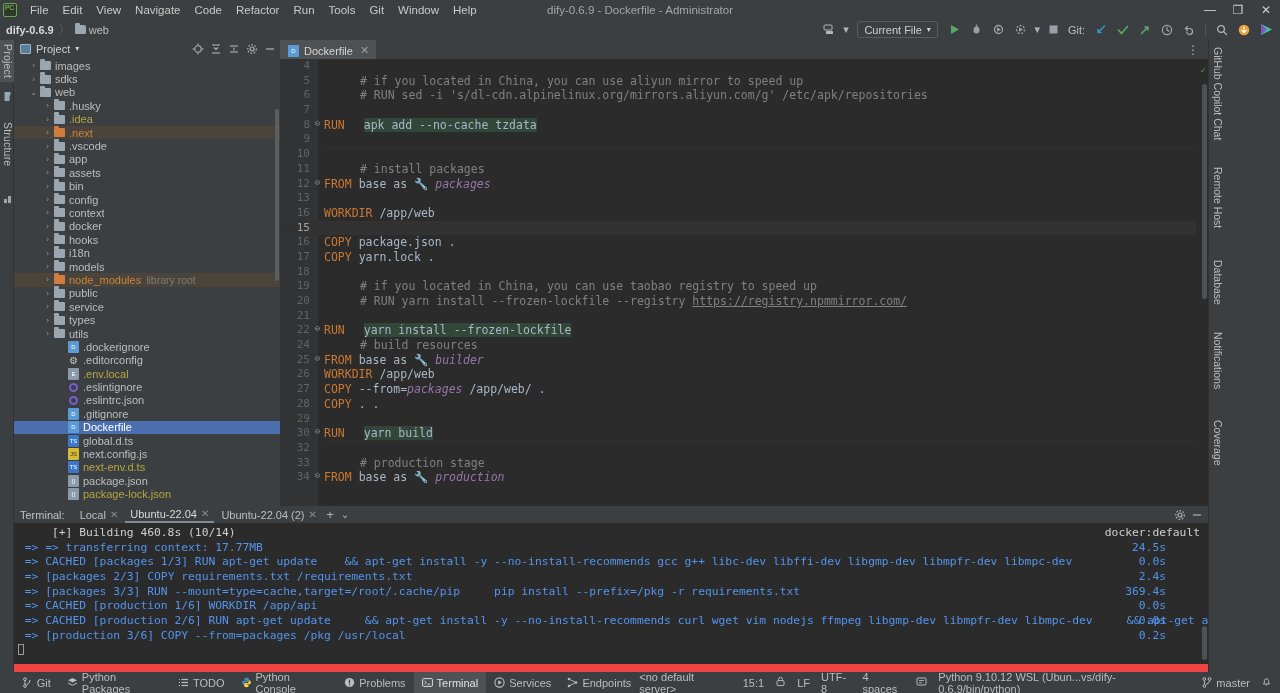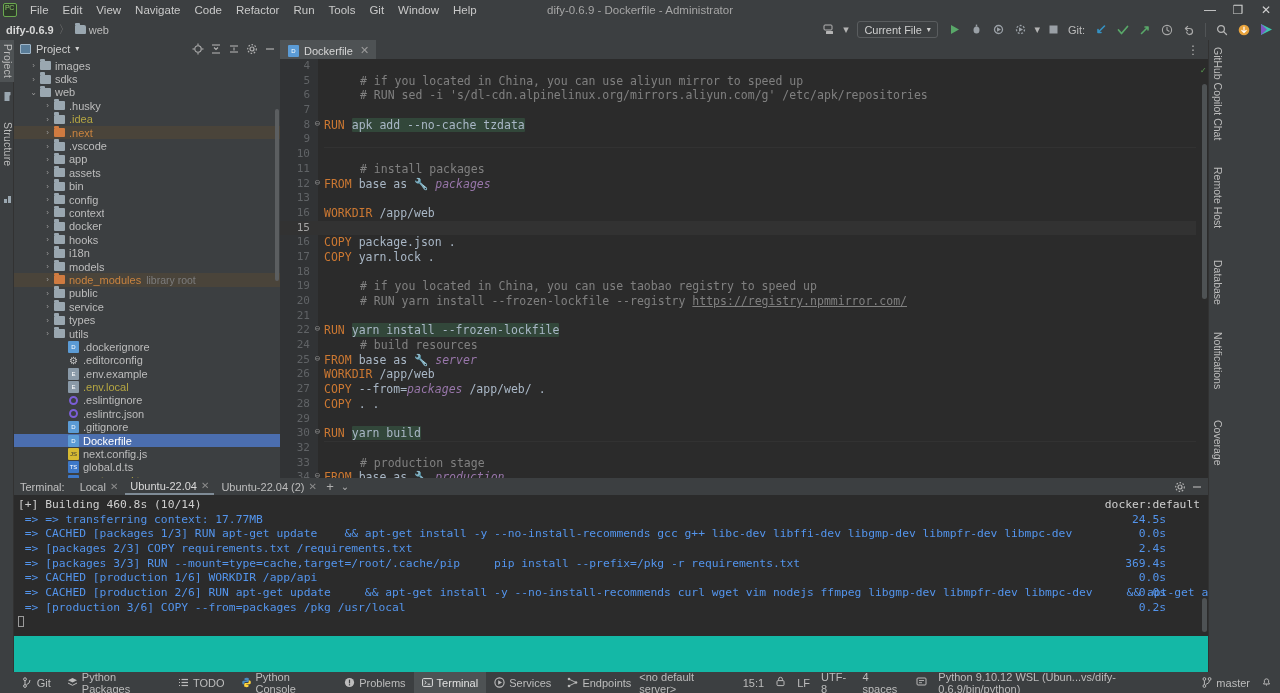--- a/index.html
+++ b/index.html
@@ -4,21 +4,21 @@
 <style>
   * { box-sizing: border-box; margin:0; padding:0; }
   html,body{ width:1280px; height:693px; overflow:hidden; }
   body{
     background:#3c3f41;
     font-family:"Liberation Sans", sans-serif;
     font-size:11px;
     color:#bbbbbb;
     -webkit-font-smoothing:antialiased;
   }
-  .app{ position:relative; width:1224px; height:693px; background:#14b8a6; }
+  .app{ position:relative; width:1224px; height:693px; background:#ef4444; }
 
   
   .menubar{ position:absolute; left:0; top:0; width:1280px; height:19px; background:#3c3f41; display:flex; align-items:center; }
   .logo{ width:14px; height:14px; margin-left:3px; margin-right:6px; border:1px solid #6aa84f; border-radius:2px; background:#2d3a2a; position:relative; }
   .logo:after{ content:"PC"; position:absolute; left:1px; top:0px; font-size:7px; color:#8fc96a; letter-spacing:-0.5px; }
   .menu-item{ padding:2px 7px; font-size:11.5px; color:#c9c9c9; cursor:default; }
   .win-title{ position:absolute; left:0; right:0; text-align:center; font-size:11.5px; color:#a6a6a6; pointer-events:none; }
   .wincontrols{ position:absolute; right:0; top:0; height:19px; display:flex; align-items:center; }
   .wc{ width:28px; height:19px; display:flex; align-items:center; justify-content:center; color:#d0d0d0; font-size:12px; }
 
@@ -88,39 +88,39 @@
   .cl{ position:relative; height:14.7px; white-space:pre; }
   .ln{ position:absolute; left:0; width:30px; text-align:right; color:#606366; font-size:11px; font-family:"DejaVu Sans Mono", monospace; }
   .ln.cur{ color:#a4a3a3; }
   .fold-m{ position:absolute; left:33px; width:9px; text-align:center; color:#8a8a8a; font-size:9px; }
   .txt{ position:absolute; left:44px; color:#a9b7c6; }
   .cl.active{ background:#323232; }
   .kw{ color:#cc7832; }
   .cmt{ color:#808080;margin-left:36px; }
   .stg{ color:#9876aa; font-style:italic; }
   .lnk{ color:#808080; text-decoration:underline; }
-  .hlrun{ background:#32473a; color:#a9b7c6; border-radius:1px; }
+  .hlrun{ background:#32473a; color:#a9b7c6; border-radius:1px;margin-left:12px; }
   .wrench{ color:#6aa84f; }
   .vline{ position:absolute; left:953px; top:0; bottom:0; width:1px; background:#3b3b3b; }
   .sephr{ position:absolute; left:44px; right:0; height:1px; background:#323232; }
   .right-marks{ position:absolute; right:0; top:0; bottom:0; width:12px; background:#2b2b2b; }
   .mark-ok{ position:absolute; right:2px; top:6px; color:#5a9e50; font-size:9px; }
   .escroll{ position:absolute; right:1px; top:25px; width:5px; height:215px; background:#4e5254; border-radius:3px; }
 
   
-  .terminal{ position:absolute; left:14px; top:478px; right:16px; height:158px; background:#2b2b2b; display:flex; flex-direction:column; }
+  .terminal{ position:absolute; left:14px; top:506px; right:16px; height:158px; background:#2b2b2b; display:flex; flex-direction:column; }
   .term-head{ height:17px; background:#3c3f41; display:flex; align-items:center; padding-left:6px; font-size:11px; color:#c0c0c0; }
   .term-head .lbl{ margin-right:10px; }
   .ttab{ display:flex; align-items:center; gap:4px; padding:1px 5px; color:#bdbdbd; font-size:11px; }
   .ttab .x{ color:#8c8c8c; font-size:10px; }
   .ttab.active{ color:#d8d8d8; border-bottom:2px solid #7f8b96; }
   .thead-right{ margin-left:auto; display:flex; align-items:center; padding-right:3px; }
   .term-body{ flex:1; background:#2b2b2b; position:relative; font-family:"DejaVu Sans Mono", monospace; font-size:11.3px; padding:3px 0 0 4px; overflow:hidden; }
   .tline{ height:14.7px; white-space:pre; color:#5394ec; position:relative; }
-  .tline .white{ color:#cfcfcf; }
+  .tline .white{ color:#cfcfcf;margin-left:34px; }
   .tdur{ position:absolute; right:42px; color:#5394ec; }
   .tctx{ position:absolute; right:8px; top:3px; color:#cfcfcf; font-family:"DejaVu Sans Mono", monospace; font-size:11.3px; }
   .cursor{ display:inline-block; width:6px; height:11px; border:1px solid #9a9a9a; vertical-align:-1px; }
   .tscroll{ position:absolute; right:1px; bottom:4px; width:5px; height:34px; background:#4e5254; border-radius:3px; }
 
   
   .bottombar{ position:absolute; left:0; bottom:0; width:1280px; height:21px; background:#3c3f41; display:flex; align-items:center; font-size:11px; color:#bdbdbd; }
   .bb{ display:flex; align-items:center; gap:4px; padding:2px 8px; height:21px; }
   .bb.active{ background:#4e5254; color:#e0e0e0; }
   .status-right{ margin-left:auto; display:flex; align-items:center; gap:11px; padding-right:8px; color:#bdbdbd; font-size:11px; }
@@ -497,27 +497,20 @@
           <span class="ico">
             <span class="g-gear">⚙</span>
           </span>
           <span class="ftxt ">.editorconfig</span>
         </div>
         <div class="row" style="padding-left: 42px;">
           <span class="arrow"></span>
           <span class="ico">
             <span class="fileglyph g-env">E</span>
           </span>
-          <span class="ftxt ">.env.example</span>
-        </div>
-        <div class="row" style="padding-left: 42px;">
-          <span class="arrow"></span>
-          <span class="ico">
-            <span class="fileglyph g-env">E</span>
-          </span>
           <span class="ftxt c-yellow" style="color: rgb(181, 166, 66);">.env.local</span>
         </div>
         <div class="row" style="padding-left: 42px;">
           <span class="arrow"></span>
           <span class="ico">
             <span class="g-ring"></span>
           </span>
           <span class="ftxt ">.eslintignore</span>
         </div>
         <div class="row" style="padding-left: 42px;">
@@ -537,30 +530,30 @@
         <div class="row sel" style="padding-left: 42px;">
           <span class="arrow"></span>
           <span class="ico">
             <span class="fileglyph g-docker">D</span>
           </span>
           <span class="ftxt ">Dockerfile</span>
         </div>
         <div class="row" style="padding-left: 42px;">
           <span class="arrow"></span>
           <span class="ico">
+            <span class="fileglyph g-ts">TS</span>
+          </span>
+          <span class="ftxt ">global.d.ts</span>
+        </div>
+        <div class="row" style="padding-left: 42px;">
+          <span class="arrow"></span>
+          <span class="ico">
             <span class="fileglyph g-js">JS</span>
           </span>
           <span class="ftxt ">next.config.js</span>
-        </div>
-        <div class="row" style="padding-left: 42px;">
-          <span class="arrow"></span>
-          <span class="ico">
-            <span class="fileglyph g-ts">TS</span>
-          </span>
-          <span class="ftxt ">global.d.ts</span>
         </div>
         <div class="row" style="padding-left: 42px;">
           <span class="arrow"></span>
           <span class="ico">
             <span class="fileglyph g-ts">TS</span>
           </span>
           <span class="ftxt c-yellow" style="color: rgb(181, 166, 66);">next-env.d.ts</span>
         </div>
         <div class="row" style="padding-left: 42px;">
           <span class="arrow"></span>
@@ -607,21 +600,21 @@
           <div class="cl"><span class="ln">16</span><span class="txt"><span class="kw">WORKDIR</span><span class=""> /app/web</span></span></div>
           <div class="cl active"><span class="ln cur">15</span><span class="txt"></span></div>
           <div class="cl"><span class="ln">16</span><span class="txt"><span class="kw">COPY</span><span class=""> package.json .</span></span></div>
           <div class="cl"><span class="ln">17</span><span class="txt"><span class="kw">COPY</span><span class=""> yarn.lock .</span></span></div>
           <div class="cl"><span class="ln">18</span><span class="txt"></span></div>
           <div class="cl"><span class="ln">19</span><span class="txt"><span class="cmt"># if you located in China, you can use taobao registry to speed up</span></span></div>
           <div class="cl"><span class="ln">20</span><span class="txt"><span class="cmt"># RUN yarn install --frozen-lockfile --registry </span><span class="lnk">https://registry.npmmirror.com/</span></span></div>
           <div class="cl"><span class="ln">21</span><span class="txt"></span></div>
           <div class="cl"><span class="ln">22</span><span class="fold-m">⊖</span><span class="txt"><span class="kw">RUN </span><span class="hlrun">yarn install --frozen-lockfile</span></span></div>
           <div class="cl"><span class="ln">24</span><span class="txt"><span class="cmt"># build resources</span></span></div>
-          <div class="cl"><span class="ln">25</span><span class="fold-m">⊖</span><span class="txt"><span class="kw">FROM</span><span class=""> base as </span><span class="wrench">🔧</span><span class="stg"> server</span></span></div>
+          <div class="cl"><span class="ln">25</span><span class="fold-m">⊖</span><span class="txt"><span class="kw">FROM</span><span class=""> base as </span><span class="wrench">🔧</span><span class="stg"> builder</span></span></div>
           <div class="cl"><span class="ln">26</span><span class="txt"><span class="kw">WORKDIR</span><span class=""> /app/web</span></span></div>
           <div class="cl"><span class="ln">27</span><span class="txt"><span class="kw">COPY</span><span class=""> --from=</span><span class="stg">packages</span><span class=""> /app/web/ .</span></span></div>
           <div class="cl"><span class="ln">28</span><span class="txt"><span class="kw">COPY</span><span class=""> . .</span></span></div>
           <div class="cl"><span class="ln">29</span><span class="txt"></span></div>
           <div class="cl"><span class="ln">30</span><span class="fold-m">⊖</span><span class="txt"><span class="kw">RUN </span><span class="hlrun">yarn build</span></span></div>
           <div class="cl"><span class="ln">32</span><span class="txt"></span><span class="sephr"></span></div>
           <div class="cl"><span class="ln">33</span><span class="txt"><span class="cmt"># production stage</span></span></div>
           <div class="cl"><span class="ln">34</span><span class="fold-m">⊖</span><span class="txt"><span class="kw">FROM</span><span class=""> base as </span><span class="wrench">🔧</span><span class="stg"> production</span></span></div>
         </div>
       <div class="right-marks">

